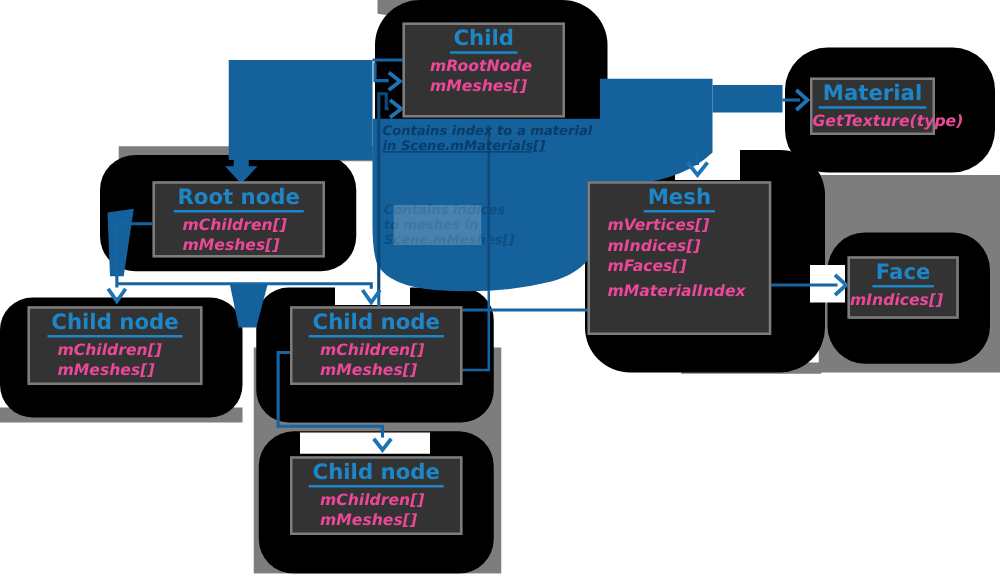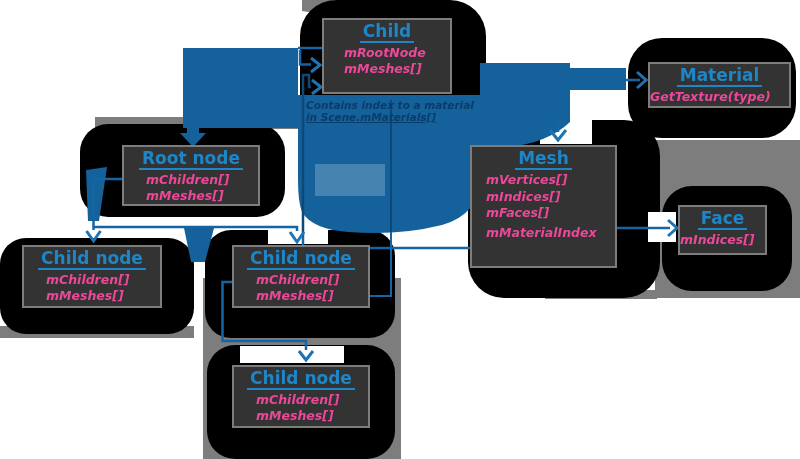--- a/index.html
+++ b/index.html
@@ -82,21 +82,21 @@
     <path d="M637,72 L646,80 L637,88" stroke="#1c74b4" stroke-width="3" fill="none"></path>
     <path d="M550,130 L558,140 L566,130" stroke="#1c74b4" stroke-width="3" fill="none"></path>
   </svg>
 
   <div class="box" style="left:322px;top:18px;width:130px;height:76px;">
     <span class="title">Child</span>
     <span class="member">mRootNode</span>
     <span class="member">mMeshes[]</span>
   </div>
 
-  <div class="box center" style="left:648px;top:62px;width:143px;height:46px;">
+  <div class="box center" style="left:648px;top:62px;width:100px;height:46px;">
     <span class="title">Material</span>
     <span class="member">GetTexture(type)</span>
   </div>
 
   <div class="box mesh" style="left:470px;top:145px;width:147px;height:123px;">
     <span class="title">Mesh</span>
     <span class="member">mVertices[]</span>
     <span class="member">mIndices[]</span>
     <span class="member">mFaces[]</span>
     <span class="member gap-top">mMaterialIndex</span>
@@ -129,15 +129,20 @@
     <span class="title">Child node</span>
     <span class="member">mChildren[]</span>
     <span class="member">mMeshes[]</span>
   </div>
 
   <div class="note" id="note-material" style="left:306px;top:100px;">
     <div>Contains index to a material</div>
     <div class="u">in Scene.mMaterials[]</div>
   </div>
 
+  <div class="note" id="note-mesh" style="left:307px;top:162px;">
+    <div>Contains indices</div>
+    <div>to meshes in</div>
+    <div>Scene.mMeshes[]</div>
+  </div>
   <div id="note-mesh-overlay" style="left:315px;top:164px;width:70px;height:32px;"></div>
 
 </div>
 
 </body></html>

